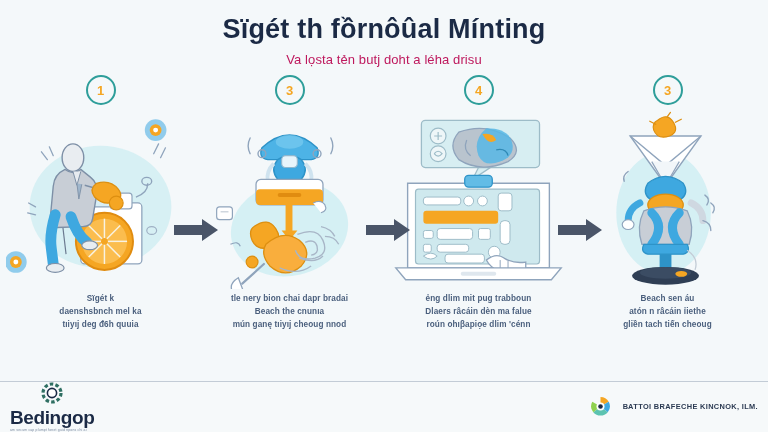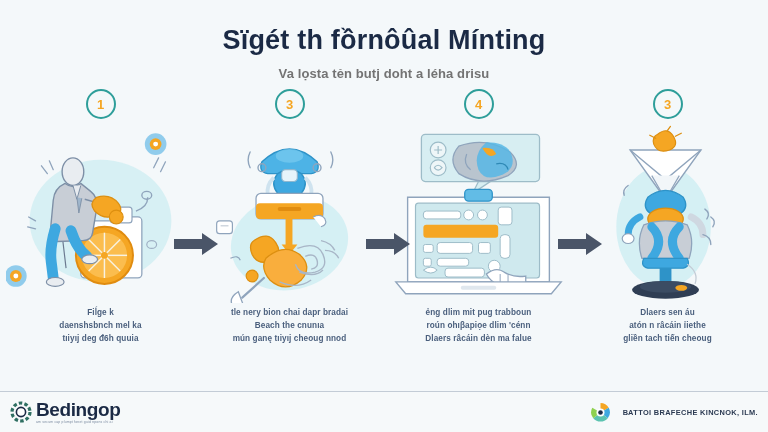--- a/index.html
+++ b/index.html
@@ -9,24 +9,24 @@
     font-family:"Liberation Sans",sans-serif;
     color:#27364b;
     position:relative;
   }
   .page{position:absolute;inset:0;display:flex;flex-direction:column;}
 
   
   .header{padding-top:14px;text-align:center;flex:0 0 auto;}
   .title{
     font-size:27px;font-weight:bold;letter-spacing:.2px;
-    color:#1b2a45;line-height:1.05;margin:12px;
+    color:#1b2a45;line-height:1.05;margin:1px;
   }
   .subtitle{
-    font-size:13px;font-weight:bold;color:#737373;
+    font-size:13px;font-weight:normal;color:#be185d;
     margin-top:9px;letter-spacing:.1px;
   }
 
   
   .steps{
     flex:1 1 auto;display:flex;align-items:stretch;
     padding:6px 6px 0 6px;position:relative;
   }
   .step{
     flex:1 1 0;min-width:0;display:flex;flex-direction:column;
@@ -67,21 +67,21 @@
 
   
   .divider{
     height:1px;background:#c3ccd6;margin:0;flex:0 0 auto;
   }
   .footer{
     flex:0 0 40px;display:flex;align-items:center;
     justify-content:space-between;padding:0 10px;
     background:#f6f9fa;
   }
-  .brand{display:flex;align-items:center;gap:4px;}
+  .brand{display:flex;align-items:center;gap:4px;flex-direction:column;}
   .brand-mark{width:22px;height:22px;flex:0 0 auto;}
   .brand-text{display:flex;flex-direction:column;line-height:1;}
   .brand-name{font-size:19px;font-weight:bold;color:#1b2a45;letter-spacing:-.4px;}
   .brand-tag{font-size:3.4px;color:#7a8aa0;letter-spacing:.2px;margin-top:2px;}
 
   .partner{display:flex;align-items:center;gap:12px;}
   .partner-mark{width:21px;height:21px;flex:0 0 auto;}
   .partner-text{
     font-size:7.4px;font-weight:bold;color:#2b3a52;
     letter-spacing:.35px;
@@ -158,21 +158,21 @@
           </g>
           <g>
             <circle cx="10" cy="152" r="11" fill="#3ea8e0" opacity=".55"></circle>
             <circle cx="10" cy="152" r="6" fill="#f5a623"></circle>
             <circle cx="10" cy="152" r="2.5" fill="#fff"></circle>
           </g>
           <ellipse cx="148" cy="120" rx="5" ry="4" fill="none" stroke="#9fb0c4" stroke-width="1.2"></ellipse>
         </svg>
       </div>
       <div class="caption">
-        <span class="ln">Fiĺge k</span>
+        <span class="ln">Sïgét k</span>
         <span class="ln">daenshsbnch mel ka</span>
         <span class="ln">tıiyıj deg đ6h quuia</span>
       </div>
     </div>
 
     <div class="step">
       <div class="badge">
         <span>3</span>
       </div>
       <div class="art">
@@ -272,22 +272,22 @@
           <path d="M104 150 q10 -8 18 -2 q10 6 22 4 l0 10 q-16 4 -26 0 q-10 -4 -14 -12z" fill="#ffffff" stroke="#8fa4bc" stroke-width="1.3"></path>
           <line x1="118" y1="150" x2="118" y2="158" stroke="#8fa4bc" stroke-width="1"></line>
           <line x1="126" y1="151" x2="126" y2="159" stroke="#8fa4bc" stroke-width="1"></line>
 
           <path d="M12 158 h168 l-10 12 h-148z" fill="#ffffff" stroke="#8fa4bc" stroke-width="1.4"></path>
           <rect x="78" y="162" width="36" height="4" rx="2" fill="#dfe7ee"></rect>
         </svg>
       </div>
       <div class="caption">
         <span class="ln">ẻng dlim mit pug trabboun</span>
+        <span class="ln">Dlaers râcáin dèn ma falue</span>
         <span class="ln">roún ohıβapiọe dlim 'cénn</span>
-        <span class="ln">Dlaers râcáin dèn ma falue</span>
       </div>
     </div>
 
     <div class="step">
       <div class="badge">
         <span>3</span>
       </div>
       <div class="art">
         <svg viewBox="0 0 192 178" xmlns="http://www.w3.org/2000/svg">
           <ellipse cx="92" cy="102" rx="48" ry="62" fill="#cdeef2" opacity=".8"></ellipse>
@@ -319,21 +319,21 @@
           <g stroke="#8fa4bc" stroke-width="1.4" fill="none" stroke-linecap="round">
             <path d="M134 84 q6 4 2 10"></path>
               <path d="M140 92 q6 4 2 10"></path>
             <path d="M132 110 q8 2 8 10"></path>
             <path d="M56 60 q-6 4 -4 10"></path>
           </g>
           <path d="M116 140 q12 8 8 20" stroke="#c3ccd6" stroke-width="1.3" fill="none"></path>
         </svg>
       </div>
       <div class="caption">
-        <span class="ln">Dlaers sen áu</span>
+        <span class="ln">Beach sen áu</span>
         <span class="ln">atón n râcáin ỉiethe</span>
         <span class="ln">gliền tach tiến cheoug</span>
       </div>
     </div>
 
     <div class="arrow a1">
       <svg viewBox="0 0 44 22" xmlns="http://www.w3.org/2000/svg">
         <path d="M0 6 h28 v-6 l16 11 l-16 11 v-6 h-28z" fill="#4a5568"></path>
       </svg>
     </div>

